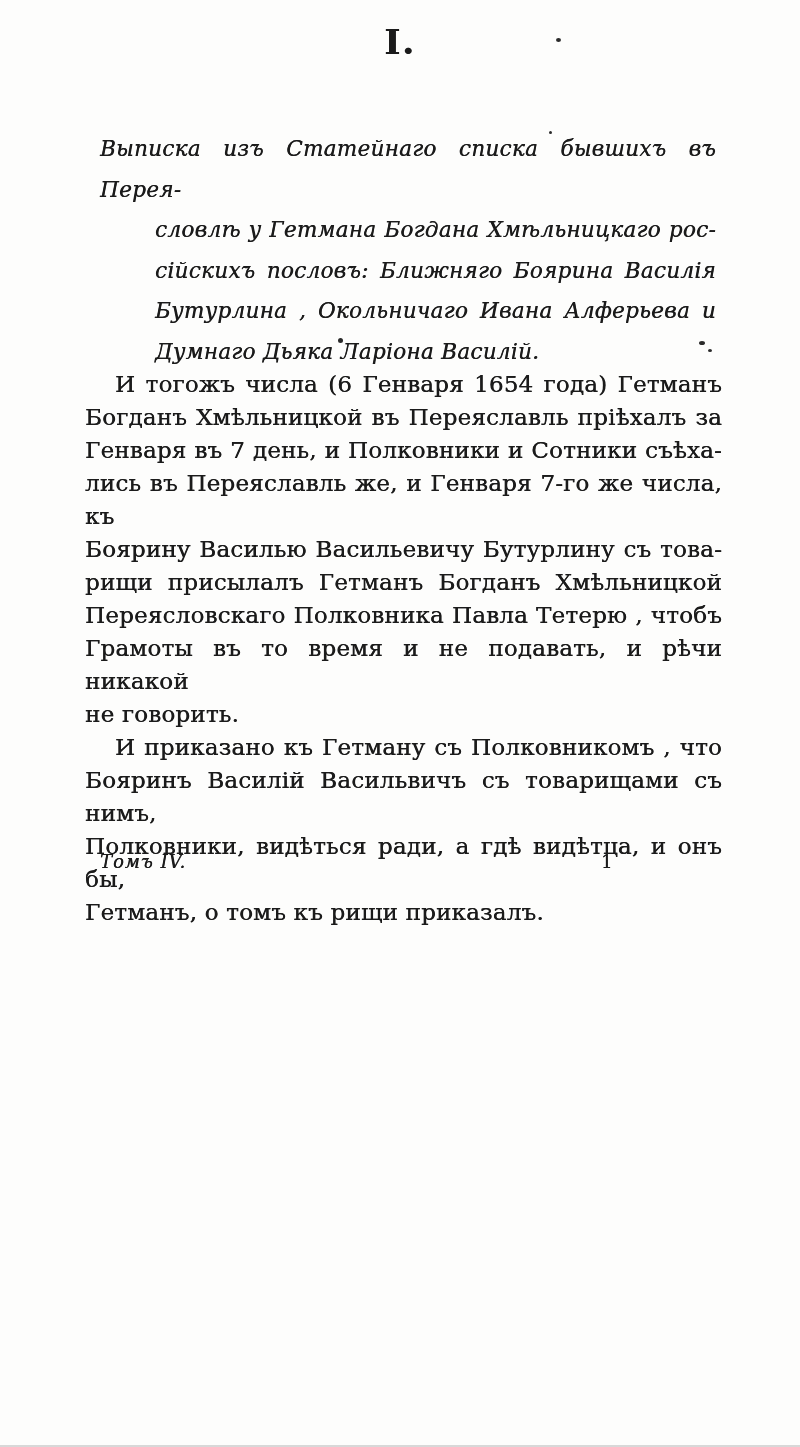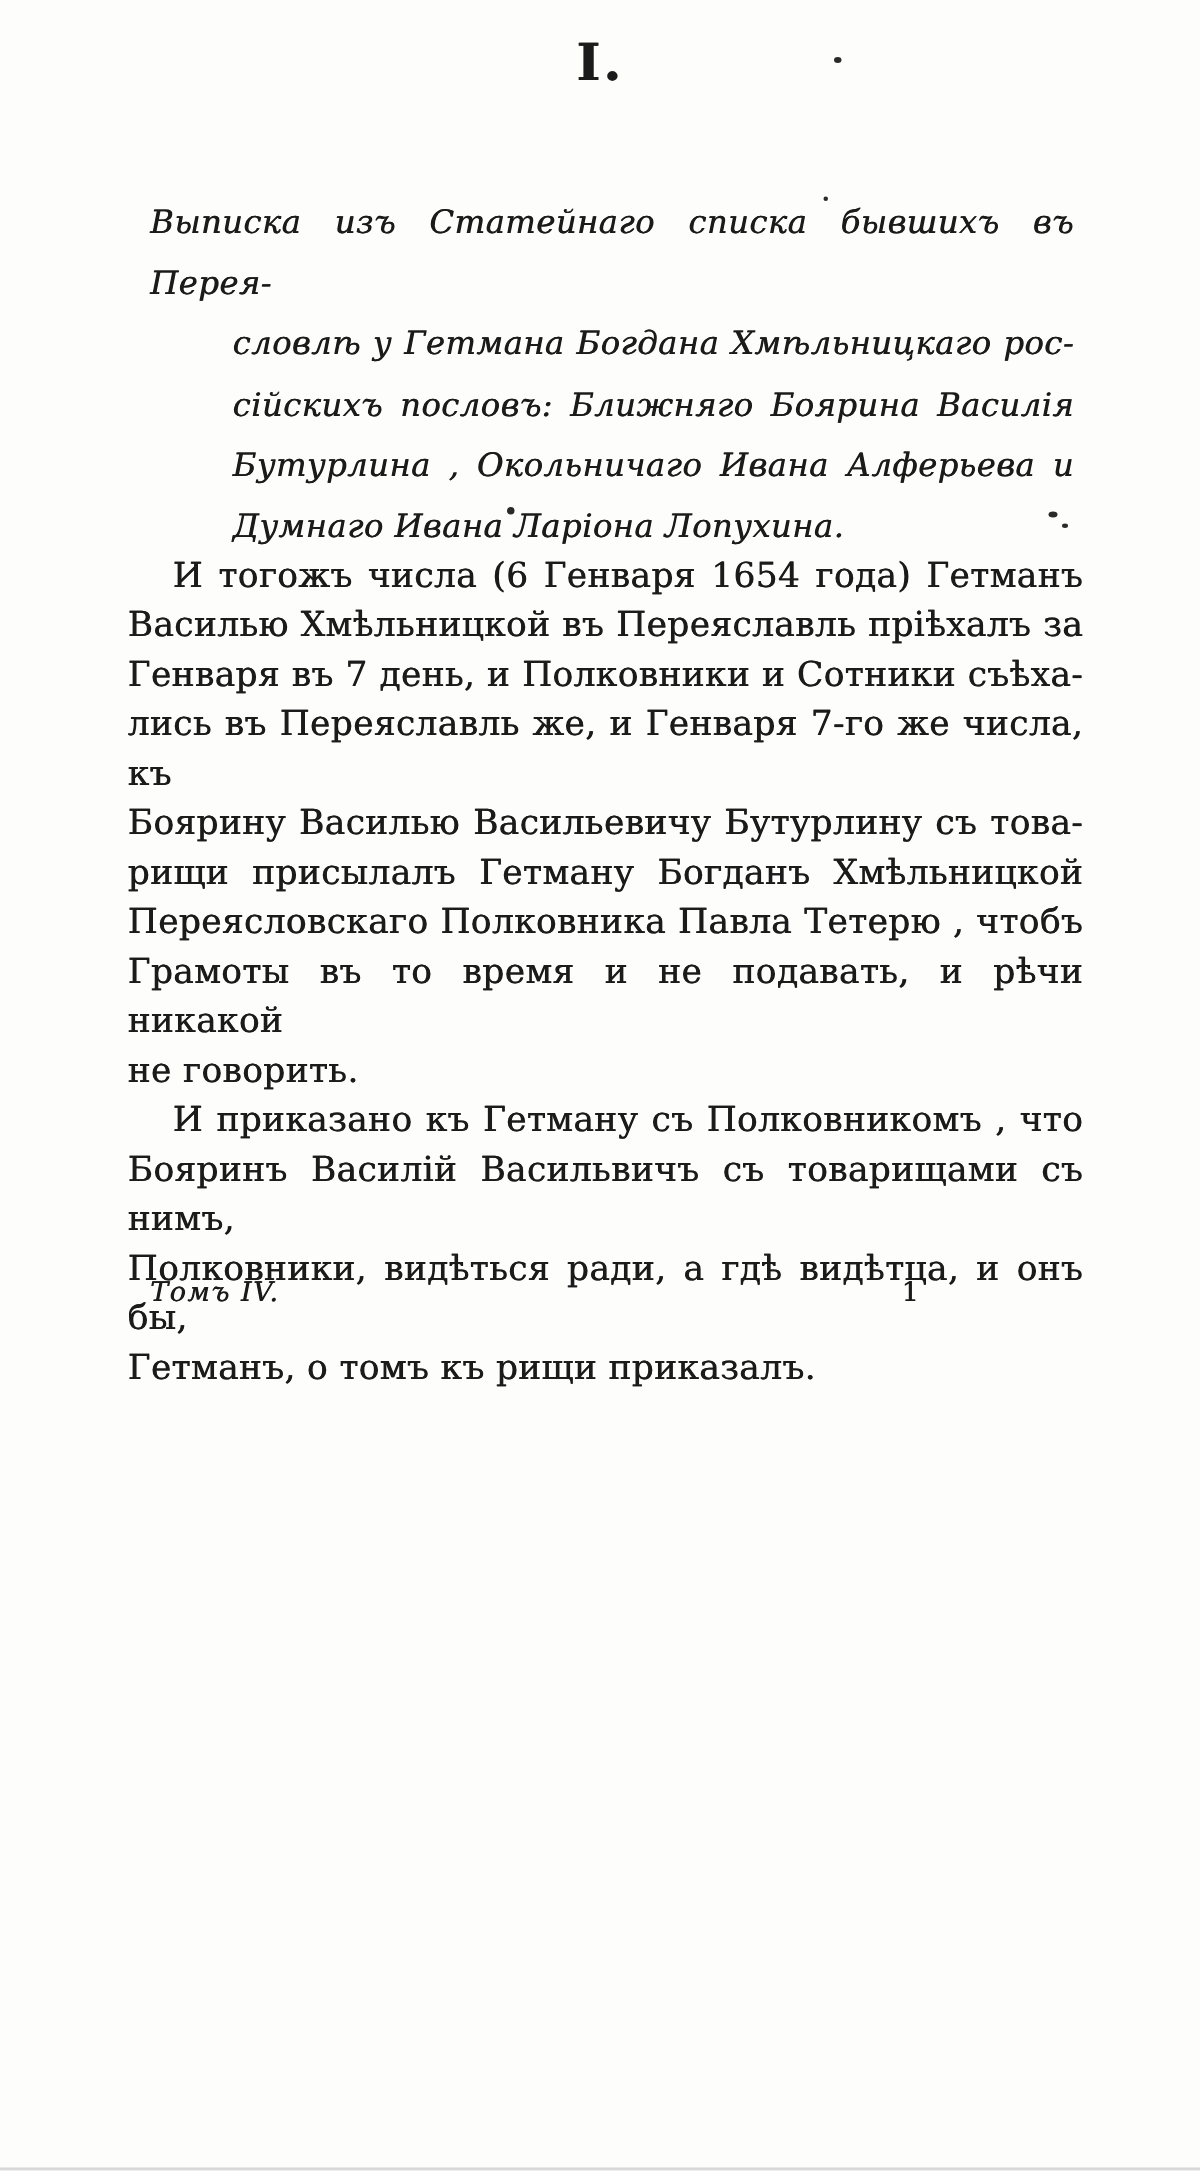--- a/index.html
+++ b/index.html
@@ -82,31 +82,31 @@
 
 <div class="page">
 
   <div class="chapter-num">I.</div>
 
   <div class="heading">
     <div class="hline first">Выписка изъ Статейнаго списка бывшихъ въ Перея-</div>
     <div class="hline">словлѣ у Гетмана Богдана Хмѣльницкаго рос-</div>
     <div class="hline">сійскихъ пословъ: Ближняго Боярина Василія</div>
     <div class="hline">Бутурлина , Окольничаго Ивана Алферьева и</div>
-    <div class="hline last">Думнаго Ивана Ларіона Лопухина.</div>
+    <div class="hline last">Думнаго Дьяка Ларіона Василій.</div>
   </div>
 
   <div class="body-block">
     <div class="para">
       <div class="bline indent">И тогожъ числа (6 Генваря 1654 года) Гетманъ</div>
-      <div class="bline">Василью Хмѣльницкой въ Переяславль пріѣхалъ за</div>
+      <div class="bline">Богданъ Хмѣльницкой въ Переяславль пріѣхалъ за</div>
       <div class="bline">Генваря въ 7 день, и Полковники и Сотники съѣха-</div>
       <div class="bline">лись въ Переяславль же, и Генваря 7-го же числа, къ</div>
       <div class="bline">Боярину Василью Васильевичу Бутурлину съ това-</div>
-      <div class="bline">рищи присылалъ Гетману Богданъ Хмѣльницкой</div>
+      <div class="bline">рищи присылалъ Гетманъ Богданъ Хмѣльницкой</div>
       <div class="bline">Переясловскаго Полковника Павла Тетерю , чтобъ</div>
       <div class="bline">Грамоты въ то время и не подавать, и рѣчи никакой</div>
       <div class="bline plast">не говорить.</div>
     </div>
     <div class="para">
       <div class="bline indent">И приказано къ Гетману  съ Полковникомъ , что</div>
       <div class="bline">Бояринъ Василій  Васильвичъ съ товарищами съ нимъ,</div>
       <div class="bline">Полковники, видѣться ради, а гдѣ видѣтца, и онъ бы,</div>
       <div class="bline plast">Гетманъ, о томъ къ рищи приказалъ.</div>
     </div>

